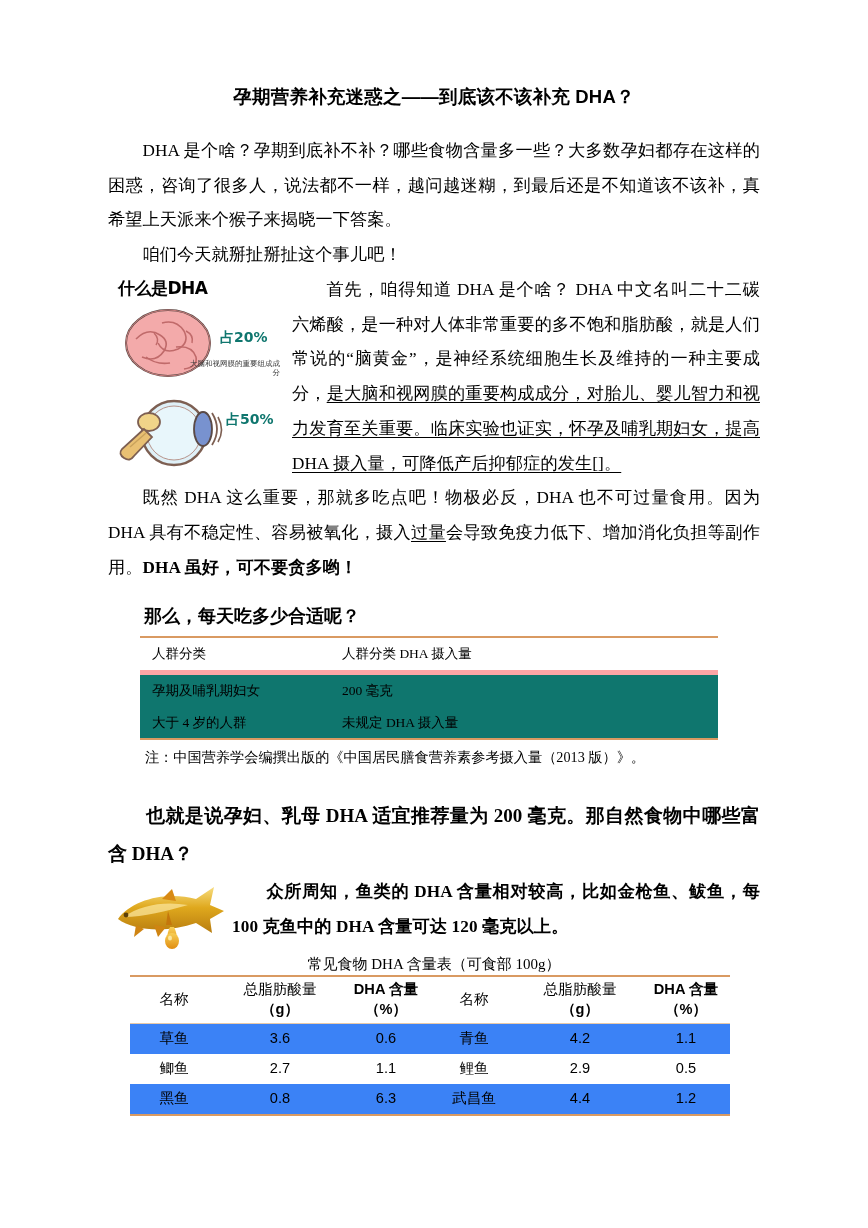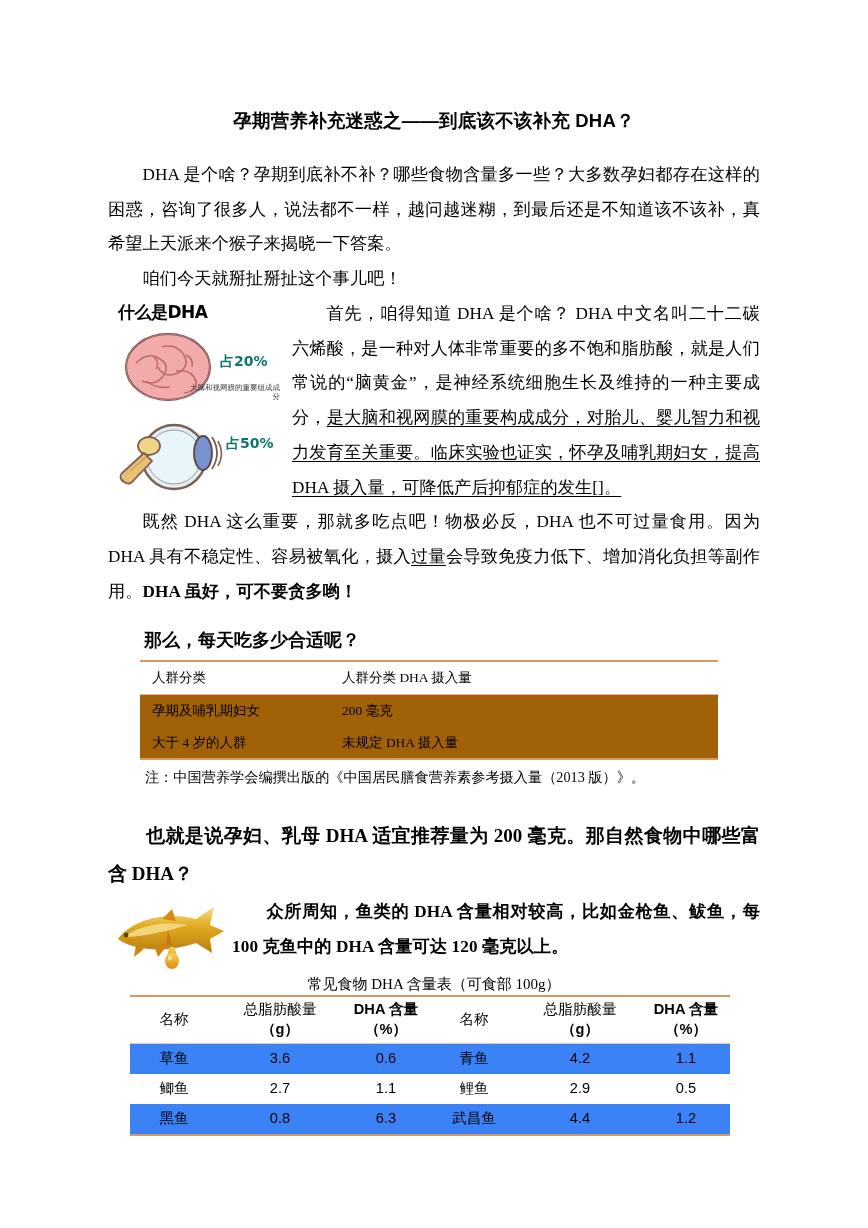--- a/index.html
+++ b/index.html
@@ -16,21 +16,21 @@
     width: 868px;
     height: 1228px;
     background: #ffffff;
     overflow: hidden;
     box-sizing: border-box;
     padding: 0;
   }
   .content {
     position: absolute;
     left: 108px;
-    top: 108px;
+    top: 84px;
     width: 652px;
   }
 
   
   .doc-title {
     text-align: center;
     font-size: 18.5px;
     font-weight: bold;
     letter-spacing: .2px;
     margin: 0 0 24px 0;
@@ -125,22 +125,22 @@
     border-top: 2.2px solid #d99a62;
     border-bottom: 2.2px solid #d99a62;
   }
   .tbl-intake th, .tbl-intake td {
     text-align: left;
     padding: 7px 0 7px 12px;
     font-weight: normal;
     font-family: "Liberation Serif", "DejaVu Serif", serif;
     line-height: 1.3;
   }
-  .tbl-intake thead th { border-bottom: 1px solid #fca5a5; padding-bottom: 8px;}
-  .tbl-intake tr.shaded td { background: #a16207; }
+  .tbl-intake thead th { border-bottom: 5px solid #fca5a5; padding-bottom: 8px;}
+  .tbl-intake tr.shaded td { background: #0f766e; }
   .tbl-intake .c1 { width: 178px; }
 
   .tbl-note {
     font-size: 14.2px;
     margin: 6px 0 0 0;
     text-indent: 2.6em;
     line-height: 1.6;
   }
 
   .tbl-food-cap {

